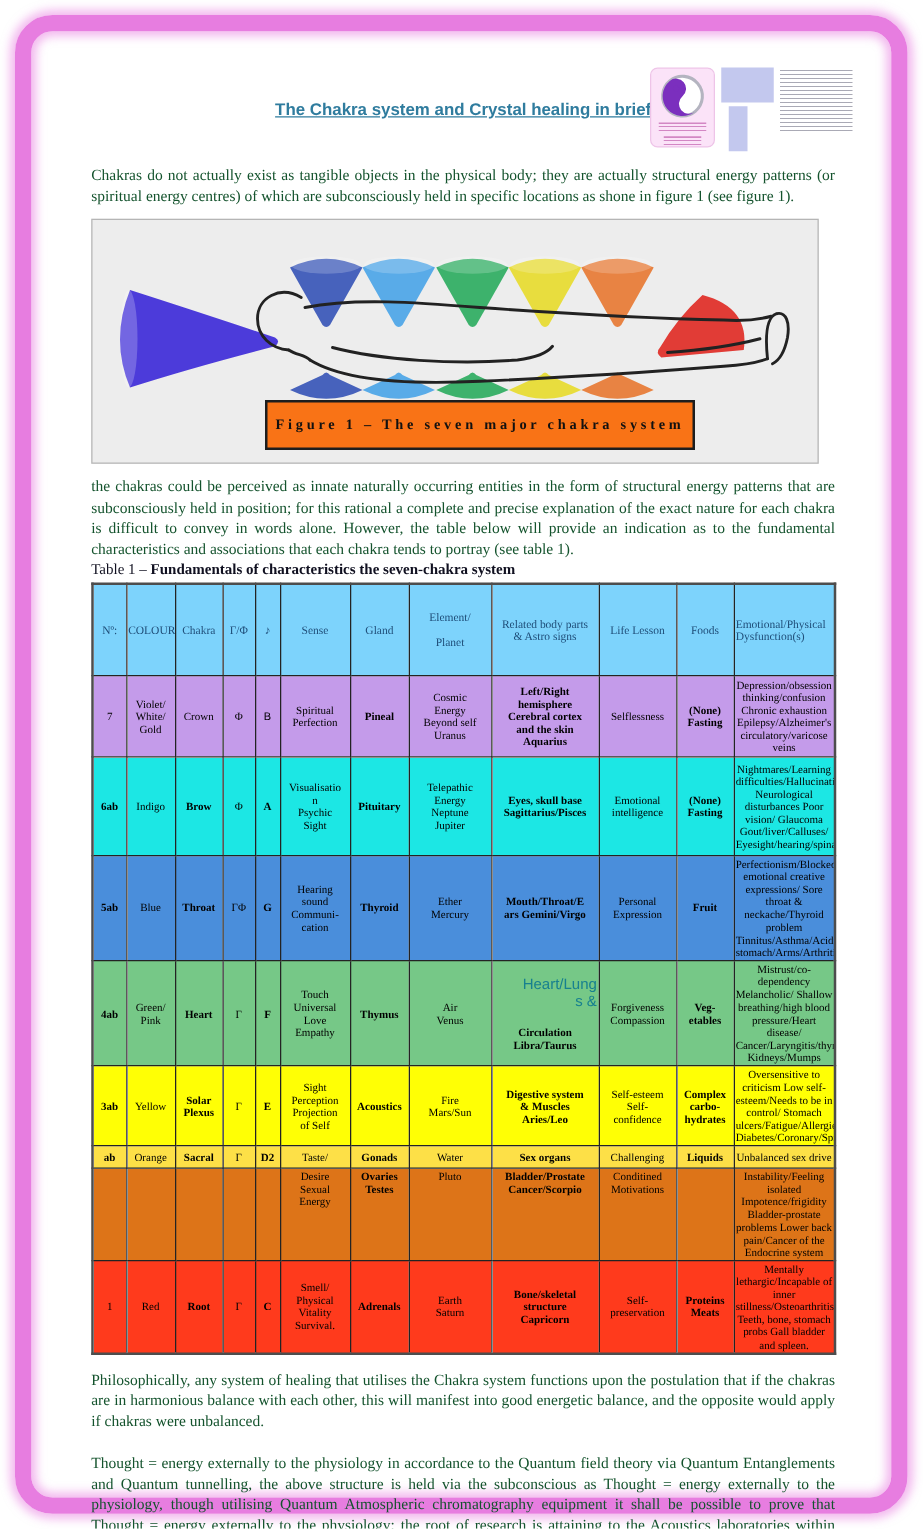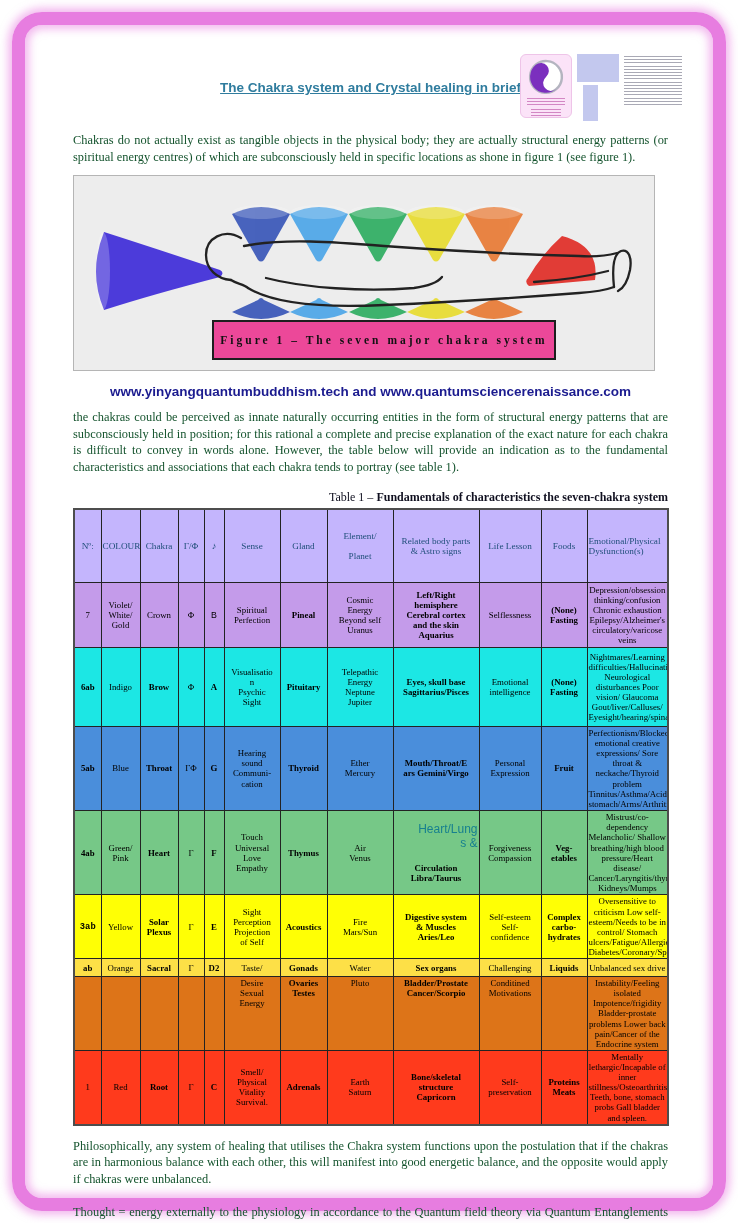--- a/index.html
+++ b/index.html
@@ -22,45 +22,45 @@
               background:repeating-linear-gradient(#d387c4 0 1px,transparent 1px 3px);}
   .blocks{display:flex;flex-direction:column;gap:3px;}
   .blk1{width:42px;height:28px;background:#c3c8ee;}
   .blk2{width:15px;height:36px;background:#c3c8ee;margin-left:6px;}
   .tiny-text{width:58px;height:50px;margin-top:2px;
              background:repeating-linear-gradient(#9a9aa8 0 1px,transparent 1px 3.2px);opacity:.85;}
 
   
   .figure-box{position:relative;margin-top:10px;width:580px;height:194px;background:#ededed;
               border:1px solid #b5b5b5;}
-  .fig-caption{position:absolute;left:138px;top:144px;width:340px;height:36px;background:#ec4899;
+  .fig-caption{position:absolute;left:138px;top:144px;width:340px;height:36px;background:#f97316;
                border:2px solid #1e1e1e;display:flex;align-items:center;justify-content:center;
                font-weight:bold;font-size:11.5px;letter-spacing:3px;color:#111;}
 
   .links{margin-top:13px;text-align:center;font:700 13.5px "Liberation Sans",sans-serif;color:#1b1b8f;}
   .para{margin-top:10px;font-size:12.4px;line-height:1.33;text-align:justify;color:#14532d;}
-  .tcap{margin-top:15px;text-align:right;font-size:12px;color:#101020;}
+  .tcap{margin-top:1px;text-align:left;font-size:12px;color:#101020;}
 
   
   table.chakra{margin-top:3px;border-collapse:collapse;table-layout:fixed;width:595px;
                border:2px solid #4d4d4d;}
   .chakra th,.chakra td{border:1px solid #232323;padding:1px;overflow:hidden;}
-  .chakra th{background:#c4b5fd;color:#1f4e79;font-weight:normal;font-size:9.2px;
+  .chakra th{background:#7dd3fc;color:#1f4e79;font-weight:normal;font-size:9.2px;
              white-space:pre-line;text-align:center;vertical-align:middle;height:70px;margin-left:16px;}
   .chakra td{font-size:8.8px;text-align:center;vertical-align:middle;white-space:pre-line;
              color:#000;line-height:1.15;}
   .b{font-weight:bold;}
   .em{text-align:left;font-size:8.4px;line-height:1.18;white-space:normal;vertical-align:top;
       padding:1px 2px;}
   .crown{color:#7b68d8;}
   .noteB{color:#2e4fa3;font-family:"Liberation Sans",sans-serif;font-size:11px;}
   .heart-main{font:12px "Liberation Sans",sans-serif;color:#17808f;white-space:pre-line;text-align:right;padding-left:2px;}
   .heart-sub{font-weight:bold;font-size:8.8px;margin-top:3px;white-space:pre-line;}
   .redem{color:#7a1f00;}
-  .r7{height:62px;} .r6{height:76px;} .r5{height:66px;} .r4{height:78px;} .r3{height:60px;font-family:Liberation Mono, monospace;}
+  .r7{height:62px;} .r6{height:76px;} .r5{height:66px;} .r4{height:78px;} .r3{height:60px;}
   .ra{height:15px;} .rb{height:56px;vertical-align:top;} .r1{height:66px;}
   tr.topalign td{vertical-align:top;}
   .outro2{margin-top:17px;}
 </style>
 </head>
 <body>
 
 <div class="page">
   <div class="frame"></div>
   <div class="content">
@@ -122,21 +122,20 @@
           <path d="M174,112 C200,128 250,132 310,129 C380,126 440,122 505,117 C520,116 532,114 540,111"></path>
           <path d="M170,70 C210,62 260,66 310,70 C380,75 460,79 505,80 C520,81 532,80 543,77"></path>
           <path d="M540,111 C538,92 539,78 547,75 C555,73 558,82 556,94 C554,104 550,112 544,115"></path>
           <path d="M192,102 C230,112 290,116 340,112 C355,110 364,106 368,101"></path>
           <path d="M460,106 C490,104 515,100 534,95"></path>
         </g>
       </svg>
       <div class="fig-caption">Figure 1 – The seven major chakra system</div>
     </div>
 
-    <div class="links">www.yinyangquantumbuddhism.tech and www.quantumsciencerenaissance.com</div>
 
     <div class="para">the chakras could be perceived as innate naturally occurring entities in the form of structural energy patterns that are subconsciously held in position; for this rational a complete and precise explanation of the exact nature for each chakra is difficult to convey in words alone. However, the table below will provide an indication as to the fundamental characteristics and associations that each chakra tends to portray (see table 1).</div>
 
     <div class="tcap"><span>Table 1 – </span><b>Fundamentals of characteristics the seven-chakra system</b></div>
 
     <table class="chakra">
       <colgroup>
         <col style="width:27px">
           <col style="width:39px">
           <col style="width:38px">

